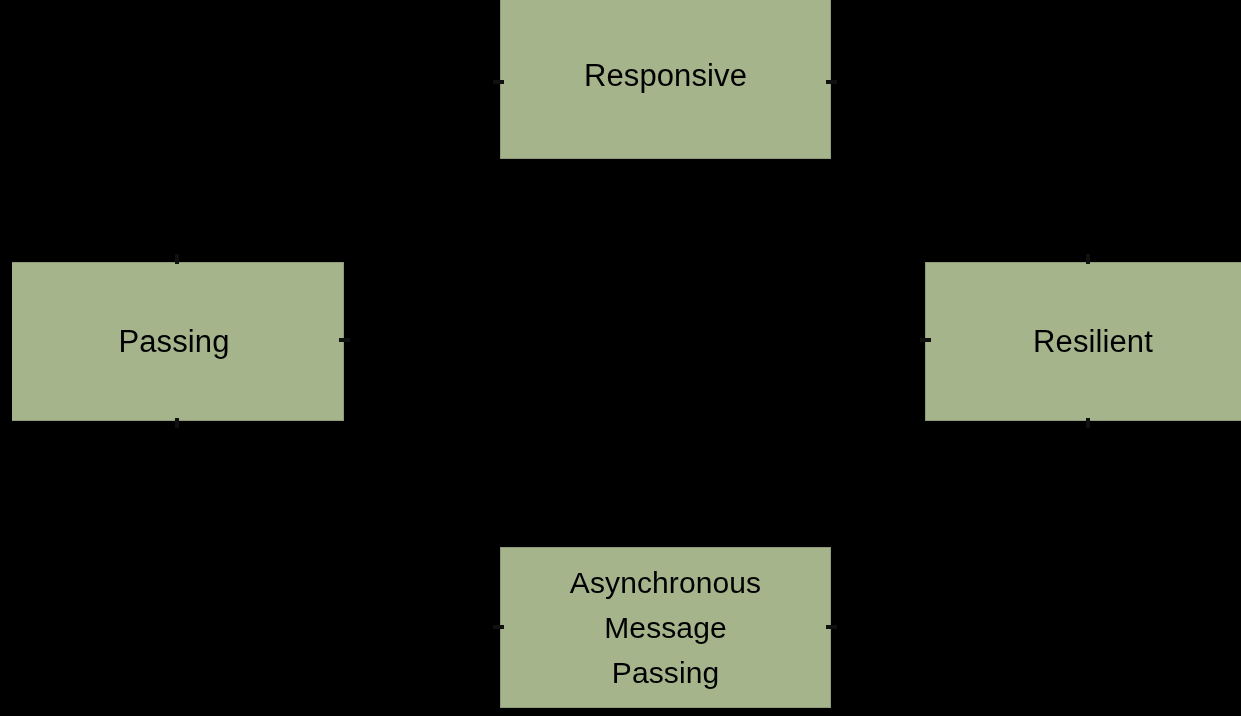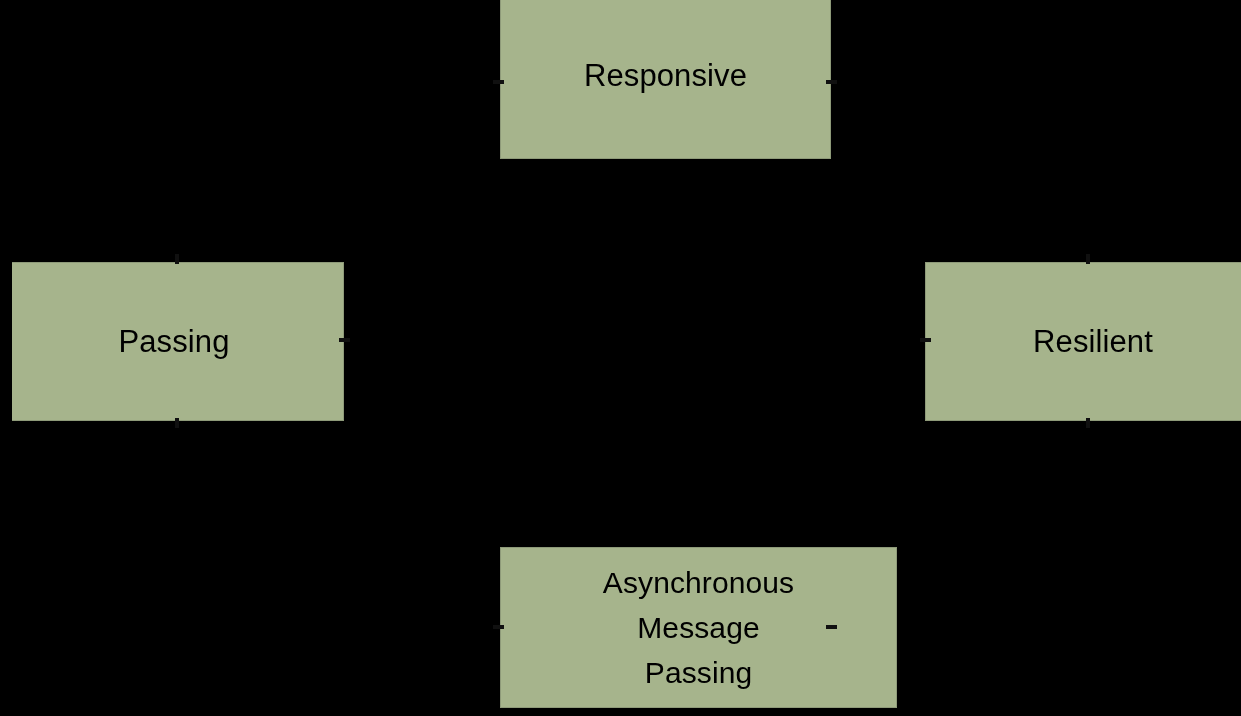--- a/index.html
+++ b/index.html
@@ -52,21 +52,21 @@
   }
   #node-resilient {
     left: 913px;
     top: 262px;
     width: 336px;
     height: 159px;
   }
   #node-async {
     left: 488px;
     top: 547px;
-    width: 397px;
+    width: 331px;
     height: 161px;
   }
   #node-async .node-label {
     font-size: 30px;
     line-height: 45px;
   }
 
   
   .connector {
     position: absolute;

